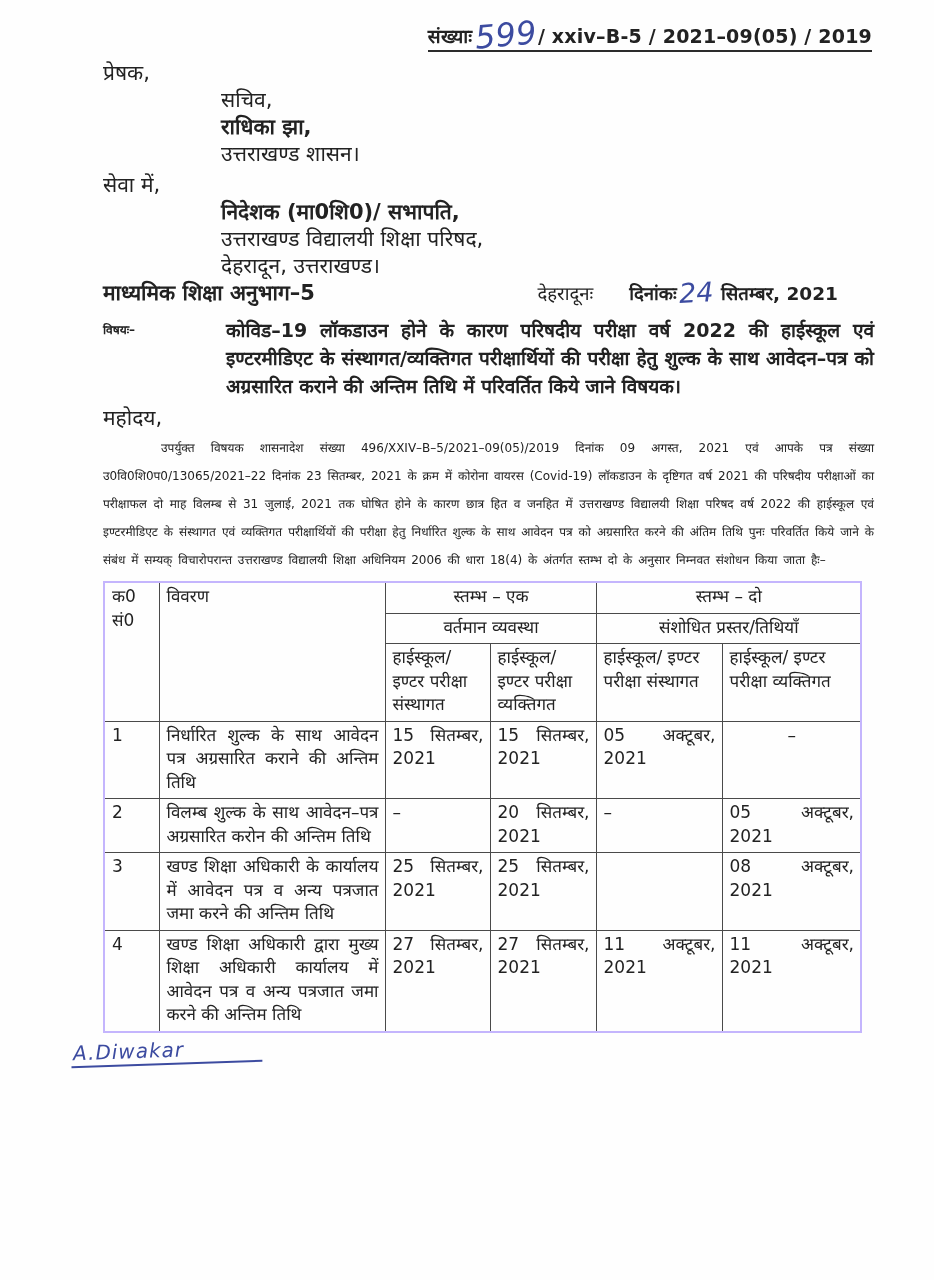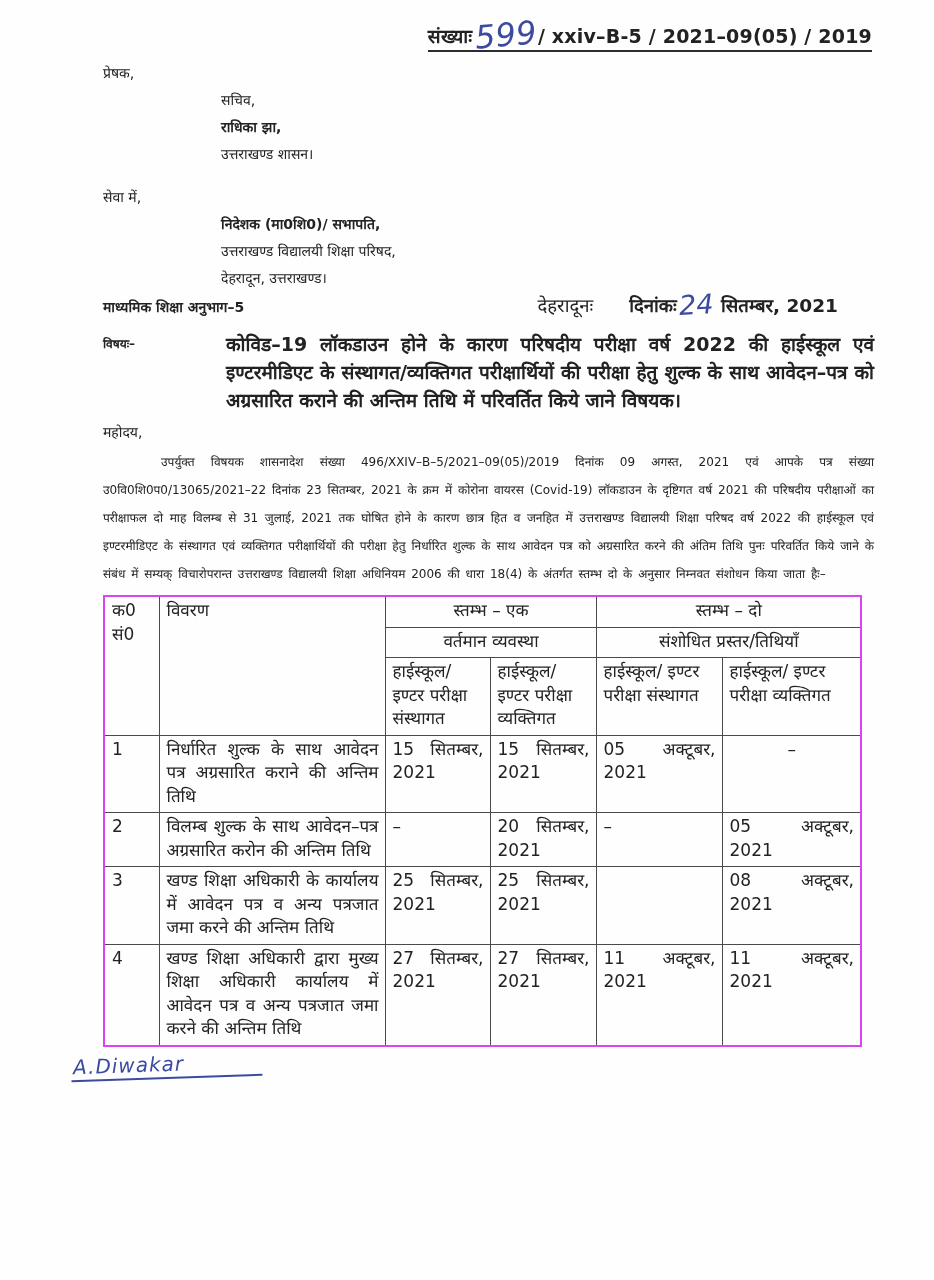--- a/index.html
+++ b/index.html
@@ -9,21 +9,21 @@
     color:#222;
     -webkit-font-smoothing:antialiased;
   }
   .page {
     position:relative;
     width:934px; height:1280px;
     background:#fefefe;
     padding:22px 60px 0 103px;
     overflow:hidden;
   }
-  .line { font-size:14px; line-height:27px; }
+  .line { font-size:21px; line-height:27px; }
   .b { font-weight:bold; }
 
   
   .ref-line { text-align:right; font-size:19px; margin-bottom:8px; padding-right:2px; }
   .ref-underline {
     display:inline-block;
     border-bottom:2px solid #2c2c2c;
     padding-bottom:1px;
     font-weight:bold;
     letter-spacing:0.2px;
@@ -69,21 +69,21 @@
     word-spacing:2px;
   }
 
   
   table.sched {
     border-collapse:collapse;
     margin-top:7px;
     width:757px;
     table-layout:fixed;
     font-size:17px;
-    border:2px solid #d946ef;
+    border:2px solid #c4b5fd;
   }
   table.sched td {
     border:1.5px solid #4a4a4a;
     vertical-align:top;
     padding:2px 6px 4px 7px;
     line-height:23.5px;
   }
   td.center { text-align:center; }
   td.justify { text-align:justify; }
   tr.r1 td:last-child { text-align:center; }
@@ -108,21 +108,21 @@
     </span>
   </div>
 
   <div class="line">प्रेषक,</div>
   <div class="addr-block">
     <div class="line">सचिव,</div>
     <div class="line b">राधिका झा,</div>
     <div class="line">उत्तराखण्ड शासन।</div>
   </div>
 
-  <div class="line" style="margin-top:16px">सेवा में,</div>
+  <div class="line" style="margin-top:4px">सेवा में,</div>
   <div class="addr-block">
     <div class="line b">निदेशक (मा0शि0)/ सभापति,</div>
     <div class="line">उत्तराखण्ड विद्यालयी शिक्षा परिषद,</div>
     <div class="line">देहरादून, उत्तराखण्ड।</div>
   </div>
 
   <div class="section-row">
     <div class="line b">माध्यमिक शिक्षा अनुभाग–5</div>
     <div class="place-date">
       <span class="place-label">देहरादूनः</span>

